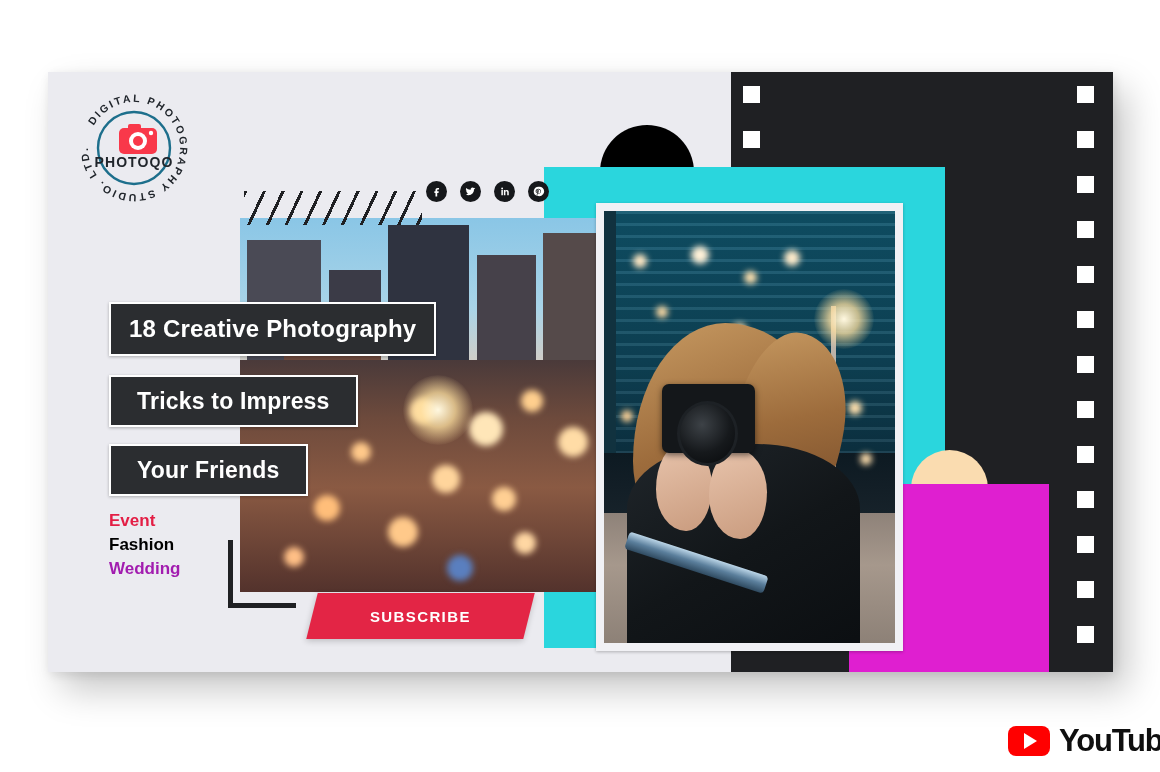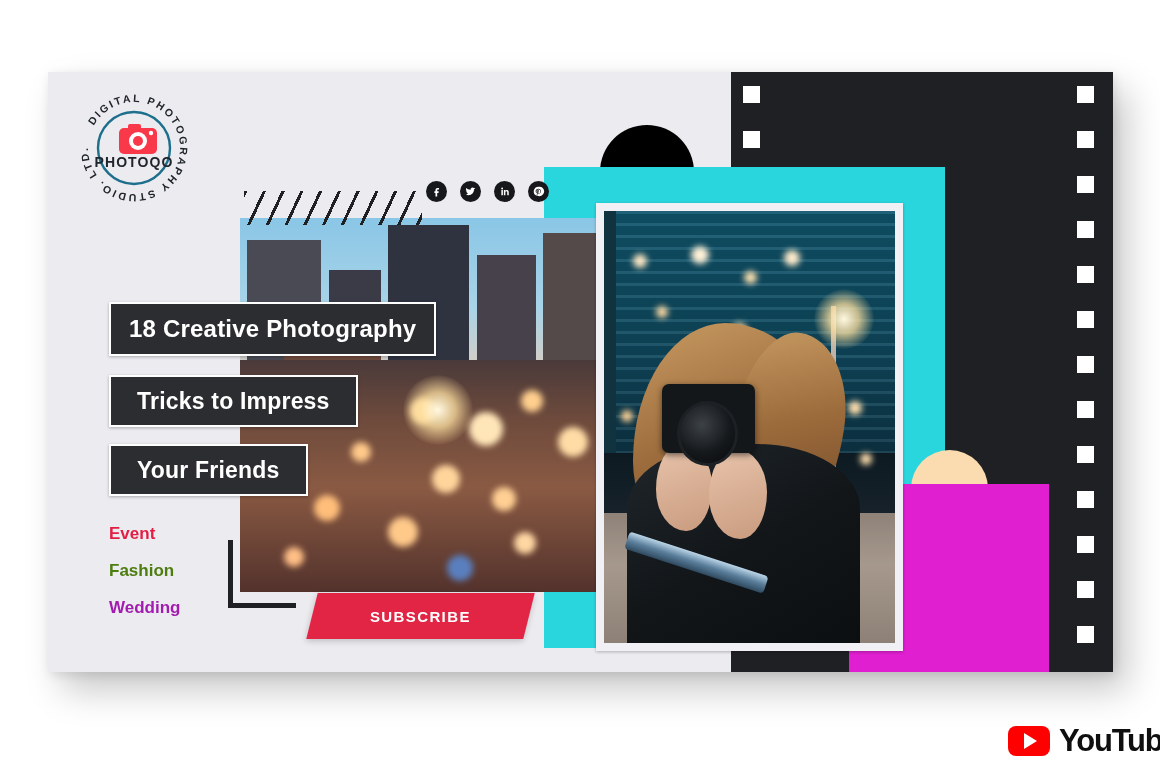--- a/index.html
+++ b/index.html
@@ -183,21 +183,21 @@
   #hl1{ left:61px; top:230px; height:54px; padding:0 18px; font-size:24px; }
   #hl2{ left:61px; top:303px; height:52px; padding:0 26px; font-size:23px; }
   #hl3{ left:61px; top:372px; height:52px; padding:0 26px; font-size:23px; }
 
   
   #cats{
     position:absolute; left:61px; top:440px;
     display:flex; flex-direction:column; gap:7px;
     font-size:17px; font-weight:700;
   }
-  #cats span{ line-height:1;margin-top:13px; }
+  #cats span{ line-height:1; }
 
   
   #subscribe{
     position:absolute; left:264px; top:521px; width:217px; height:46px;
     background:#e32545; transform:skewX(-14deg);
     display:flex; align-items:center; justify-content:center;
     box-shadow:0 2px 6px rgba(0,0,0,.20);
   }
   #subscribe span{
     transform:skewX(14deg);
@@ -359,21 +359,21 @@
           </svg>
       </span>
     </div>
 
     <div class="hl" id="hl1">18 Creative Photography</div>
     <div class="hl" id="hl3">Your Friends</div>
     <div class="hl" id="hl2">Tricks to Impress</div>
 
     <div id="cats">
       <span style="color:#e31e45">Event</span>
-      <span style="color:#4d7c0f">Fashion</span>
+      <span style="color:#000000">Fashion</span>
       <span style="color:#a21caf">Wedding</span>
     </div>
 
     <div id="subscribe">
       <span>SUBSCRIBE</span>
     </div>
 
   </div>
 
   <div id="yt">

